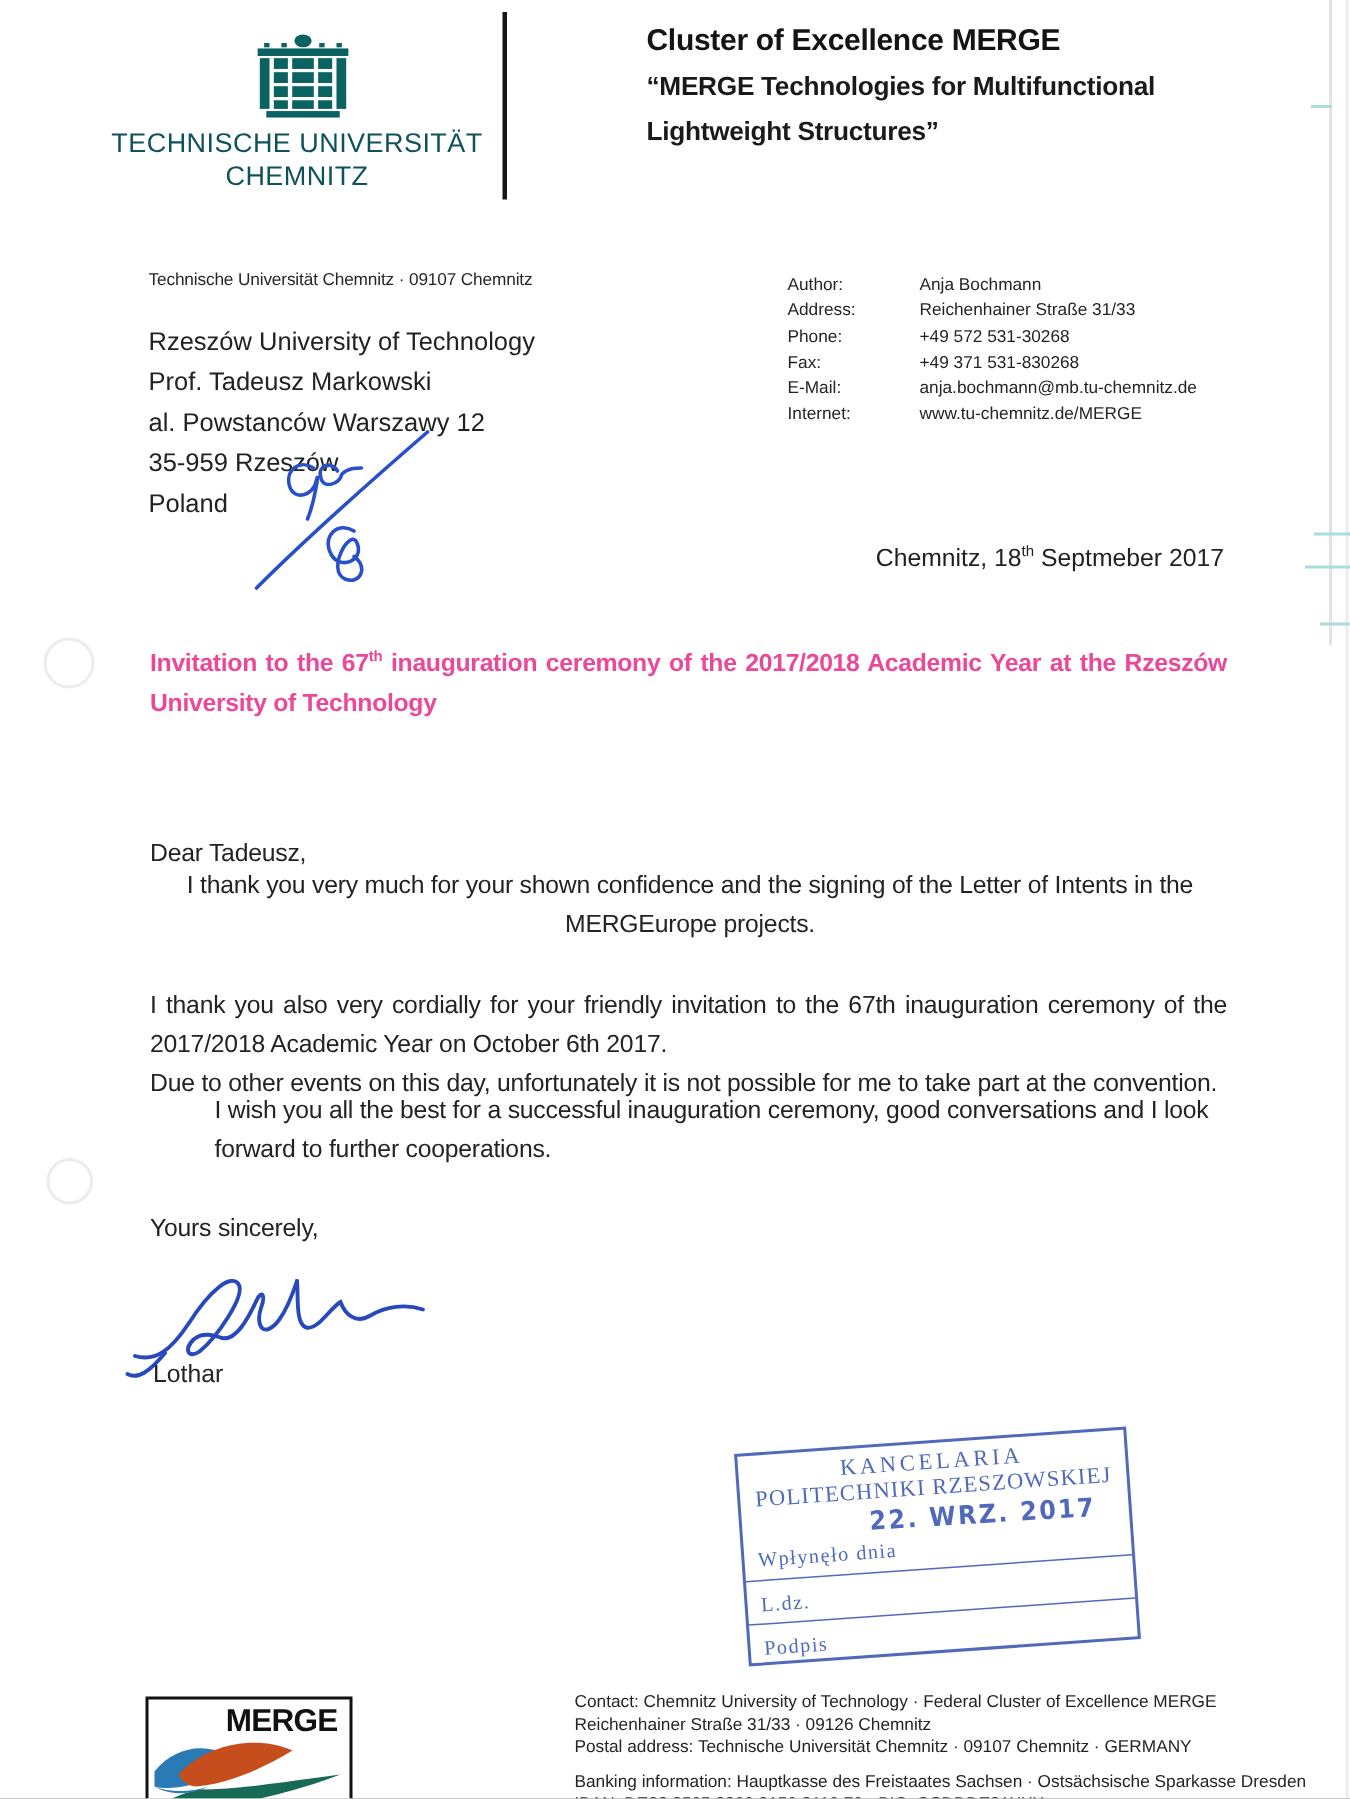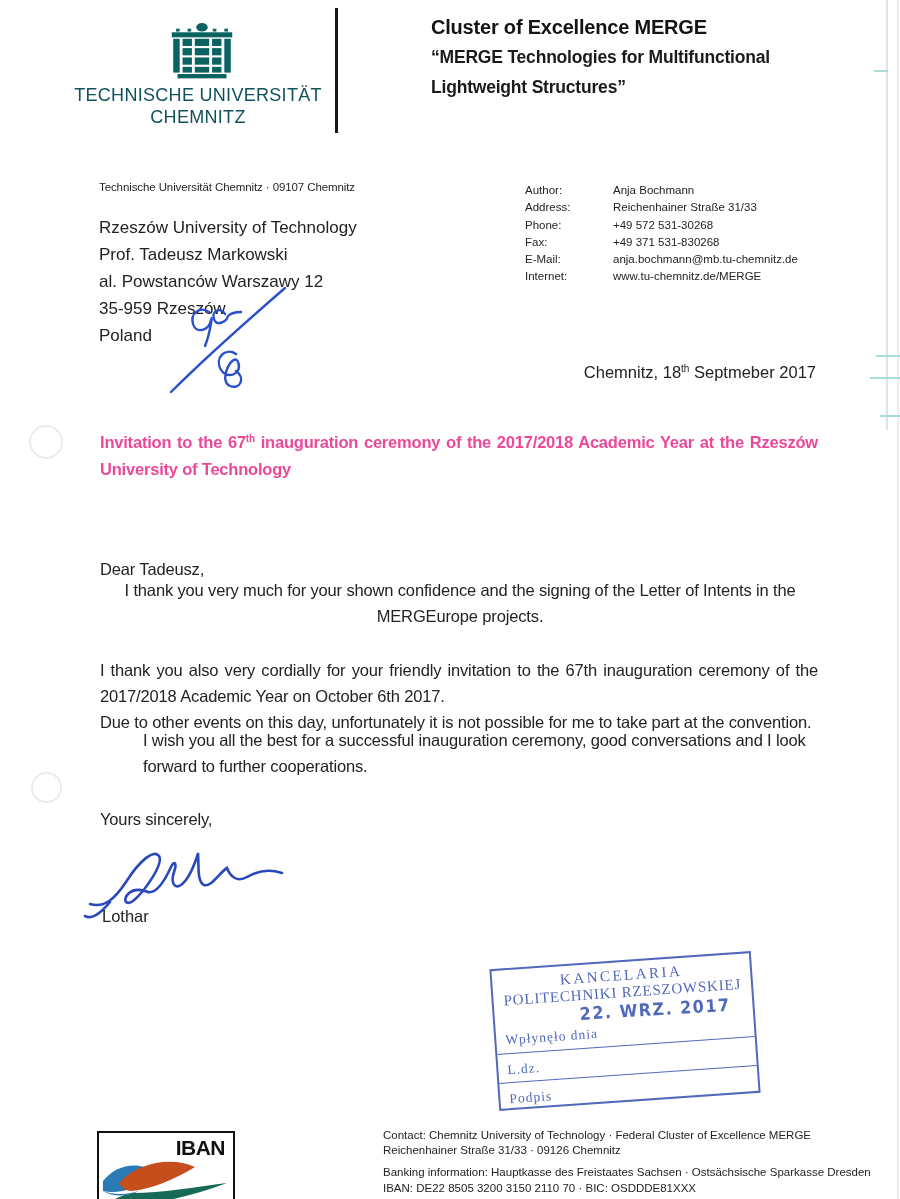--- a/index.html
+++ b/index.html
@@ -193,32 +193,33 @@
       <div class="stamp-head-l1">KANCELARIA</div>
       <div class="stamp-head-l2">POLITECHNIKI RZESZOWSKIEJ</div>
     </div>
     <div class="stamp-row stamp-row-received">Wpłynęło dnia</div>
     <div class="stamp-row stamp-row-ldz">L.dz.</div>
     <div class="stamp-row stamp-row-podpis">Podpis</div>
     <div class="stamp-date">22. WRZ. 2017</div>
   </div>
 
   <div class="abs merge-logo-box">
-    <div class="merge-logo-text">IBAN</div>
+    <div class="merge-logo-text">MERGE</div>
     <svg class="merge-waves" viewBox="0 0 134 52" xmlns="http://www.w3.org/2000/svg">
       <path fill="#2a7ab5" d="M4 22 C 18 4, 42 2, 56 14 C 44 28, 20 36, 4 32 Z"></path>
       <path fill="#c64e1d" d="M20 24 C 40 2, 74 -2, 96 8 C 76 20, 54 30, 32 32 C 26 32, 22 28, 20 24 Z"></path>
       <path fill="#176a55" d="M10 44 C 36 50, 86 40, 128 24 C 96 28, 62 34, 34 34 C 24 36, 14 40, 10 44 Z"></path>
       <path fill="#2a7ab5" d="M4 32 C 14 38, 28 38, 40 32 C 28 36, 14 36, 4 32 Z"></path>
     </svg>
   </div>
 
   <div class="abs footer-text">
     <div>Contact: Chemnitz University of Technology · Federal Cluster of Excellence MERGE</div>
     <div>Reichenhainer Straße 31/33 · 09126 Chemnitz</div>
+    <div>Postal address: Technische Universität Chemnitz · 09107 Chemnitz · GERMANY</div>
     <div class="footer-gap"></div>
     <div>Banking information: Hauptkasse des Freistaates Sachsen · Ostsächsische Sparkasse Dresden</div>
     <div>IBAN: DE22 8505 3200 3150 2110 70 · BIC: OSDDDE81XXX</div>
   </div>
 
   <div class="abs hole-punch hole-1"></div>
   <div class="abs hole-punch hole-2"></div>
   <div class="abs edge-line"></div>
   <div class="abs edge-line2"></div>
   <div class="abs tick tick1"></div>

